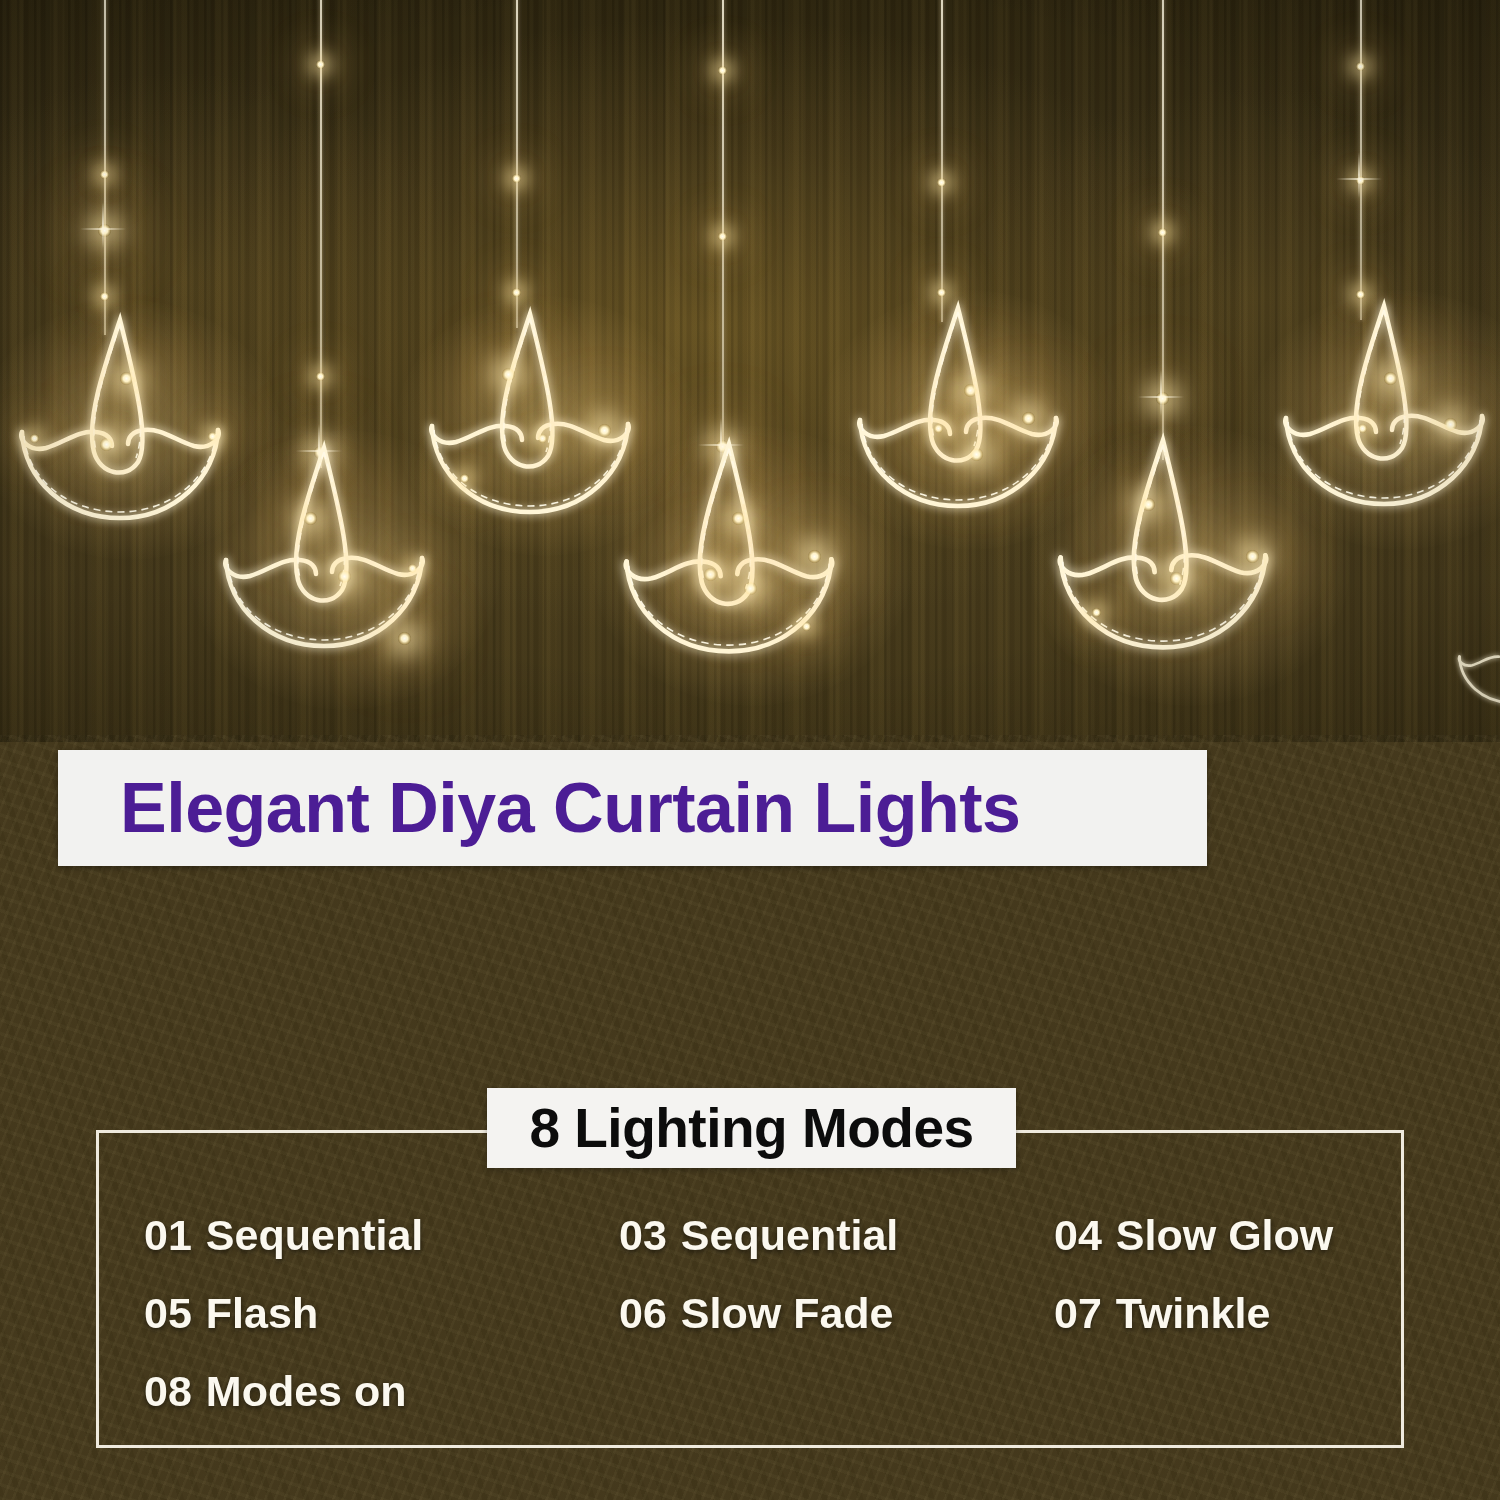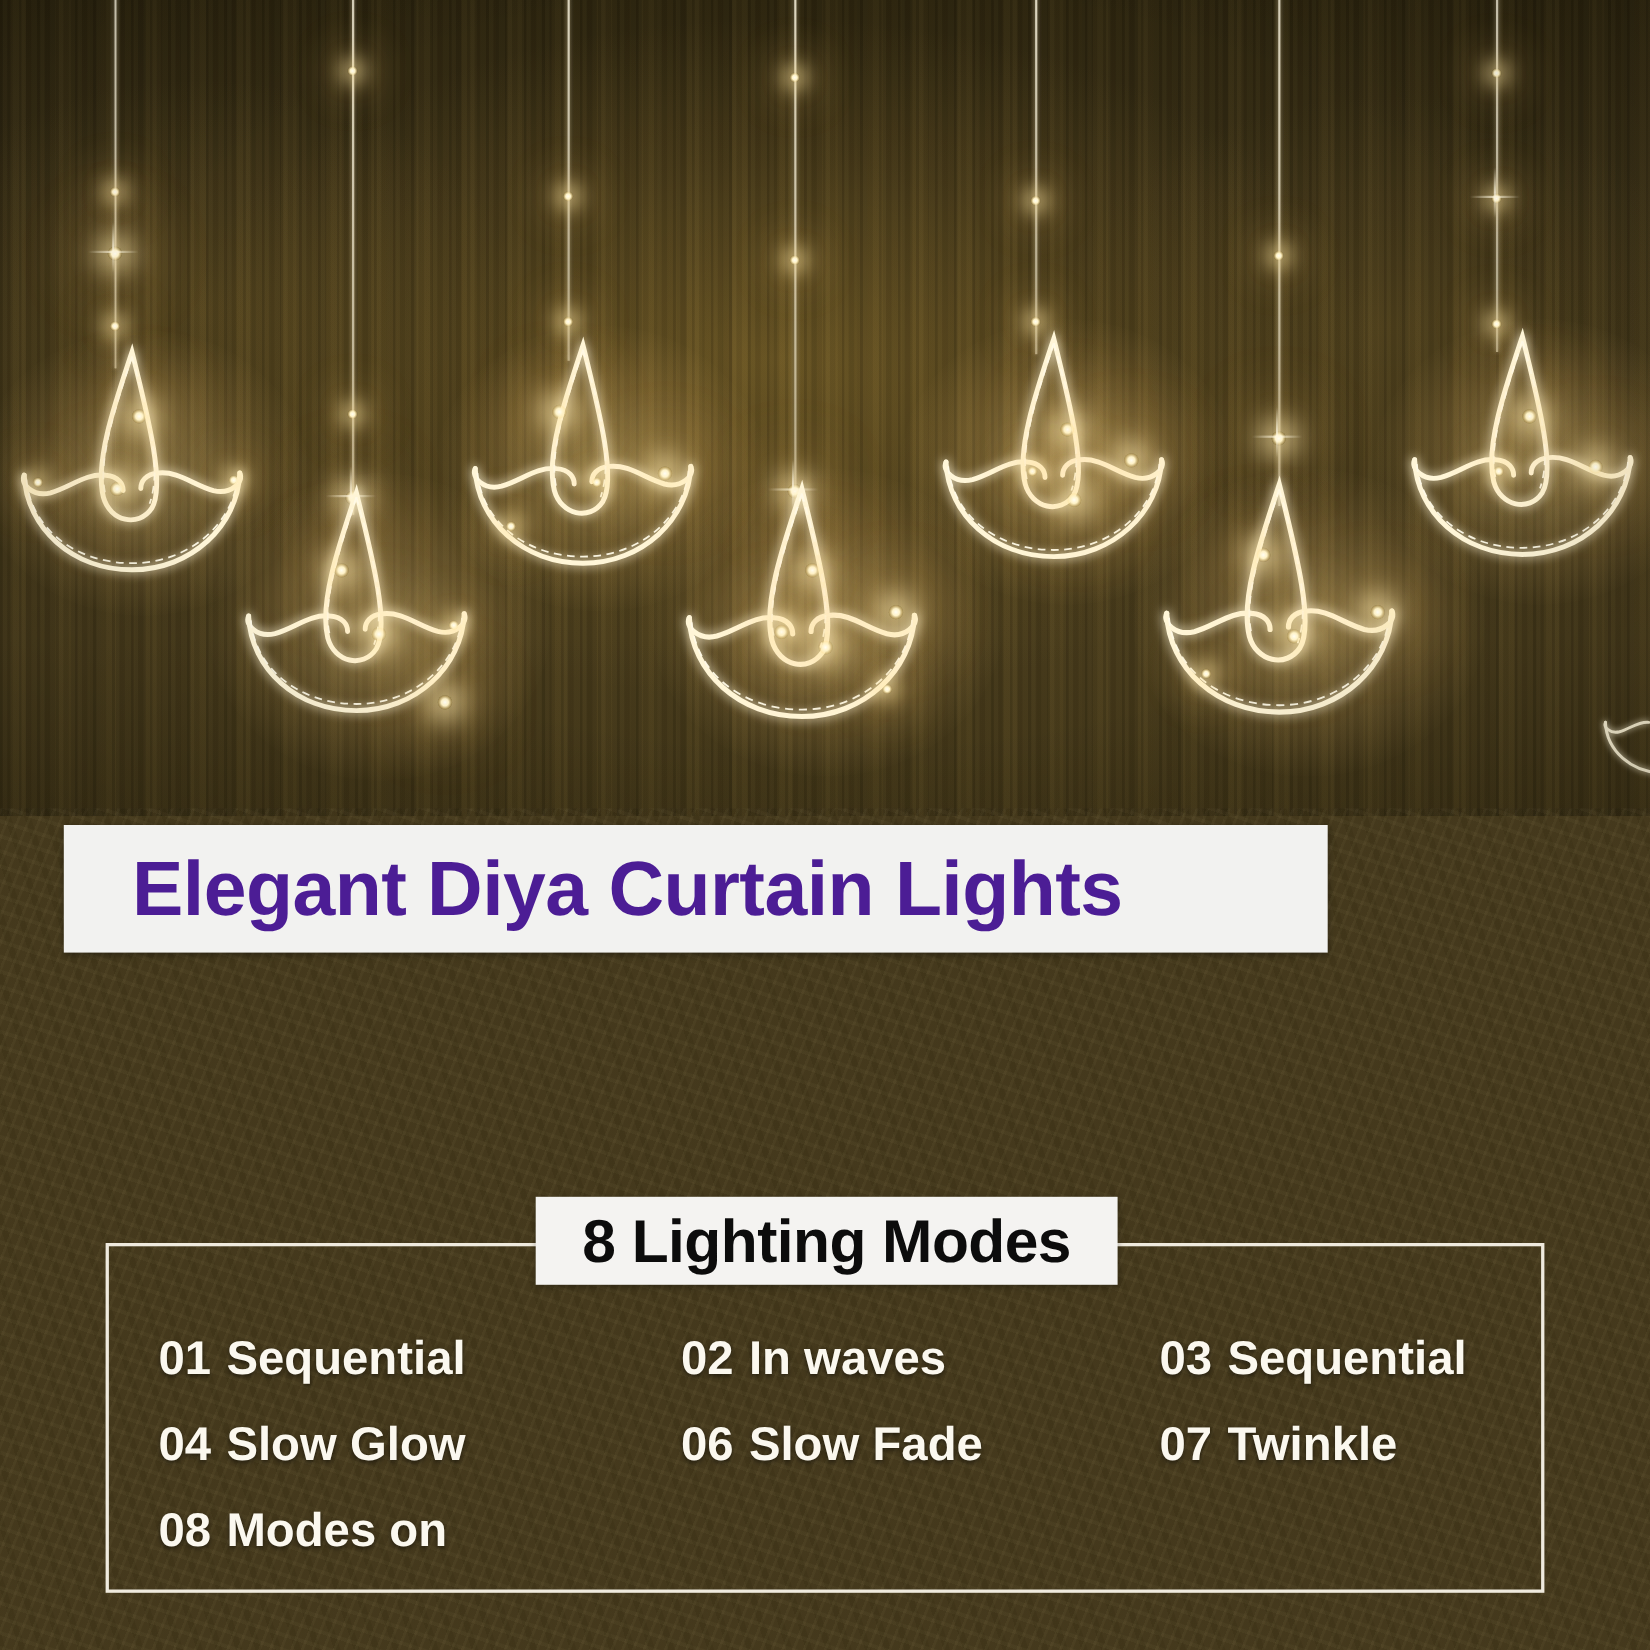--- a/index.html
+++ b/index.html
@@ -354,33 +354,33 @@
   <div class="modes-title">
     <span>8 Lighting Modes</span>
   </div>
 
   <div class="modes-grid">
     <div class="mode">
       <span class="num">01</span>
       <span>Sequential</span>
     </div>
     <div class="mode">
-      <span class="num">02</span>
-      <span>In waves</span>
-    </div>
-    <div class="mode">
       <span class="num">03</span>
       <span>Sequential</span>
     </div>
 
     <div class="mode">
       <span class="num">04</span>
       <span>Slow Glow</span>
     </div>
     <div class="mode">
+      <span class="num">05</span>
+      <span>Flash</span>
+    </div>
+    <div class="mode">
       <span class="num">06</span>
       <span>Slow Fade</span>
     </div>
 
     <div class="mode">
       <span class="num">07</span>
       <span>Twinkle</span>
     </div>
     <div class="mode">
       <span class="num">08</span>

